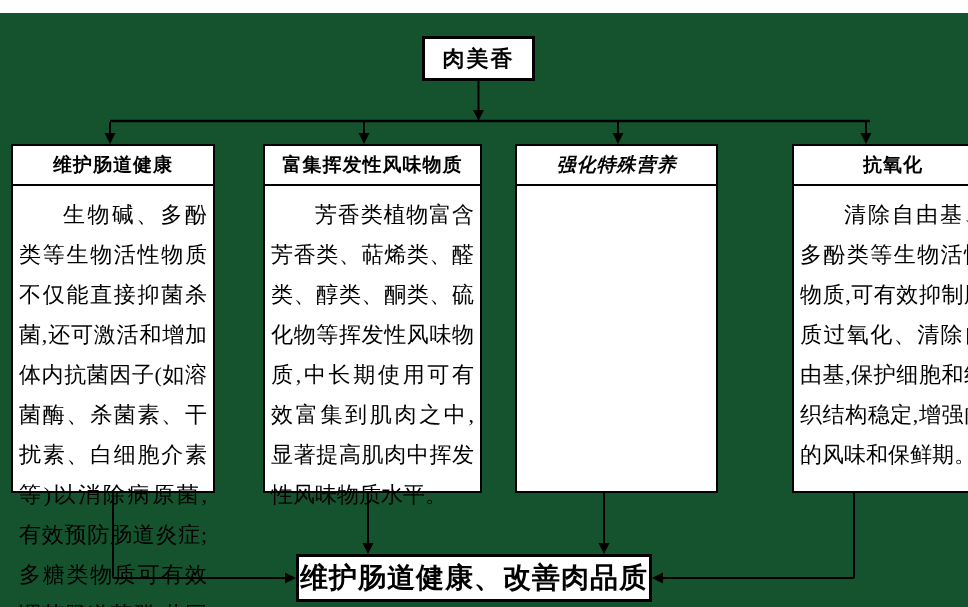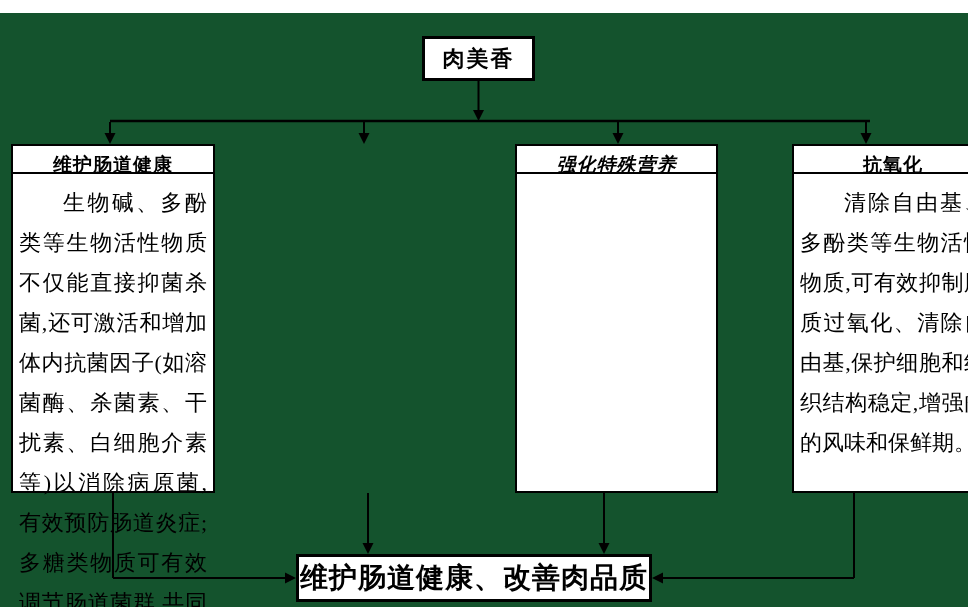--- a/index.html
+++ b/index.html
@@ -42,21 +42,21 @@
     border:2px solid #000000;
   }
   .col-1 { left:11px;  width:204px; }
   .col-2 { left:263px; width:219px; }
   .col-3 { left:515px; width:203px;font-style:italic; }
   .col-4 { left:792px; width:202px; }
   .col-title {
     font-weight:bold;
     font-size:19px;
     text-align:center;
-    height:28px; line-height:38px;
+    height:40px; line-height:38px;
     border-bottom:2px solid #000000;
     letter-spacing:1px;
     overflow:hidden; white-space:nowrap;
   }
   .col-body {
     padding:9px 6px;
     font-size:22px;
     line-height:40px;
     text-align:justify;
     text-justify:inter-ideograph;
@@ -101,20 +101,24 @@
 
   <div class="node root-node">
     <span>肉美香</span>
   </div>
 
   <div class="column col-1">
     <div class="col-title">维护肠道健康</div>
     <div class="col-body">生物碱、多酚类等生物活性物质不仅能直接抑菌杀菌,还可激活和增加体内抗菌因子(如溶菌酶、杀菌素、干扰素、白细胞介素等)以消除病原菌,有效预防肠道炎症;多糖类物质可有效调节肠道菌群,共同维护肠道健康。</div>
   </div>
 
+  <div class="column col-2">
+    <div class="col-title">富集挥发性风味物质</div>
+    <div class="col-body">芳香类植物富含芳香类、萜烯类、醛类、醇类、酮类、硫化物等挥发性风味物质,中长期使用可有效富集到肌肉之中,显著提高肌肉中挥发性风味物质水平。</div>
+  </div>
 
   <div class="column col-3">
     <div class="col-title">强化特殊营养</div>
   </div>
 
   <div class="column col-4">
     <div class="col-title">抗氧化</div>
     <div class="col-body">清除自由基、多酚类等生物活性物质,可有效抑制脂质过氧化、清除自由基,保护细胞和组织结构稳定,增强肉的风味和保鲜期。</div>
   </div>
 

